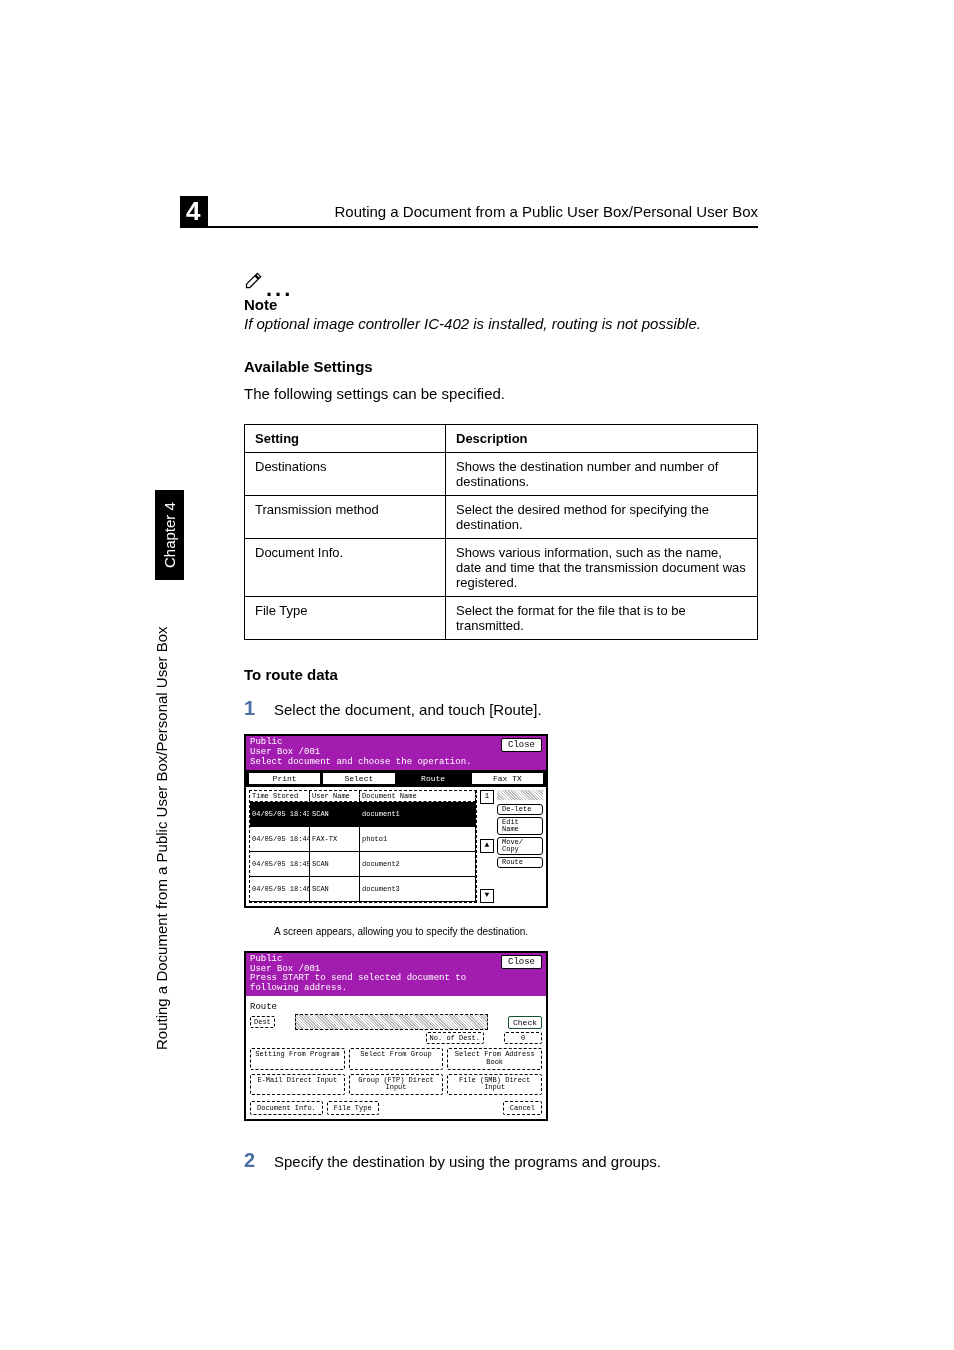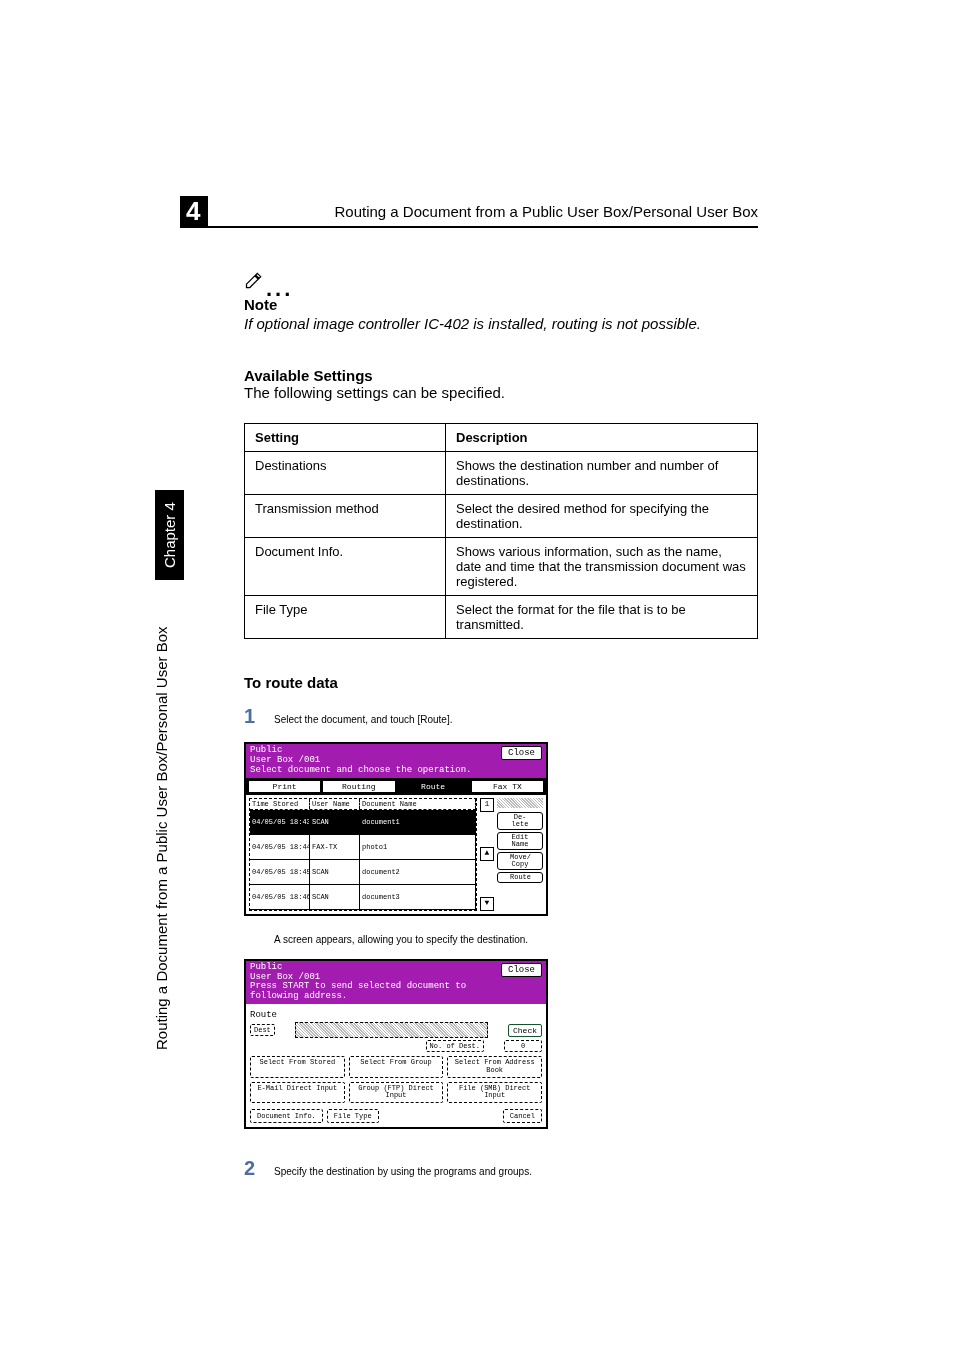--- a/index.html
+++ b/index.html
@@ -93,24 +93,25 @@
     margin-top: 2px;
   }
   .note-body {
     font-style: italic;
     font-size: 15px;
     margin-top: 2px;
   }
   .h-sub {
     font-weight: bold;
     font-size: 15px;
-    margin-top: 35px;
+    margin-top: 26px;
   }
   .p-body {
     font-size: 15px;
+    margin-top: 10px;
   }
   table.settings {
     border-collapse: collapse;
     width: 100%;
     margin-top: 22px;
     font-size: 13px;
   }
   table.settings th, table.settings td {
     border: 1px solid #000;
     padding: 6px 10px;
@@ -126,21 +127,21 @@
     align-items: baseline;
     margin-top: 14px;
   }
   .step-num {
     color: #4a6fa5;
     font-size: 20px;
     font-weight: bold;
     width: 30px;
   }
   .step-text {
-    font-size: 10px;
+    font-size: 15px;
   }
   .screen {
     margin-top: 14px;
     margin-left: 0;
   }
   .screen-frame {
     border: 2px solid #000;
     width: 300px;
     font-family: "Courier New", monospace;
     font-size: 9px;
@@ -232,23 +233,22 @@
   }
   .sf-right {
     width: 46px;
     display: flex;
     flex-direction: column;
     gap: 2px;
   }
   .sf-btn {
     border: 1px solid #000;
     border-radius: 3px;
-    text-align: center;
     font-size: 7px;
-    padding: 1px 12px;
+    padding: 1px 4px;
     line-height: 1;
   }
   .sf-gray {
     background: repeating-linear-gradient(45deg,#bbb,#bbb 1px,#fff 1px,#fff 2px);
     height: 10px;
     margin-bottom: 2px;
   }
 
   
   .sf2-body { padding: 4px; }
@@ -361,21 +361,21 @@
         <div class="sf-header">
           <div class="sf-header-texts">
             <div><span>Public</span></div>
             <div><span>User Box   /001</span></div>
             <div><span>Select document and choose the operation.</span></div>
           </div>
           <div class="sf-close">Close</div>
         </div>
         <div class="sf-tabs">
           <div class="sf-tab">Print</div>
-          <div class="sf-tab">Routing</div>
+          <div class="sf-tab">Select</div>
           <div class="sf-tab active">Route</div>
           <div class="sf-tab">Fax TX</div>
         </div>
         <div class="sf-body">
           <div class="sf-list">
             <div class="sf-list-head">
               <div class="col-time">Time Stored</div>
               <div class="col-user">User Name</div>
               <div class="col-doc">Document Name</div>
             </div>
@@ -433,21 +433,21 @@
           <div class="sf2-row">
             <div class="sf2-box">Dest</div>
             <div class="sf2-dest"></div>
             <div class="sf2-check">Check</div>
           </div>
           <div class="sf2-row" style="justify-content:flex-end">
             <div class="sf2-box">No. of Dest.</div>
             <div class="sf2-box" style="min-width:30px">0</div>
           </div>
           <div class="sf2-grid">
-            <div class="sf2-box">Select From Stored</div>
+            <div class="sf2-box">Setting From Program</div>
             <div class="sf2-box">Select From Group</div>
             <div class="sf2-box">Select From Address Book</div>
           </div>
           <div class="sf2-grid">
             <div class="sf2-box">E-Mail Direct Input</div>
             <div class="sf2-box">Group (FTP) Direct Input</div>
             <div class="sf2-box">File (SMB) Direct Input</div>
           </div>
           <div class="sf2-foot">
             <div style="display:flex; gap:4px">

